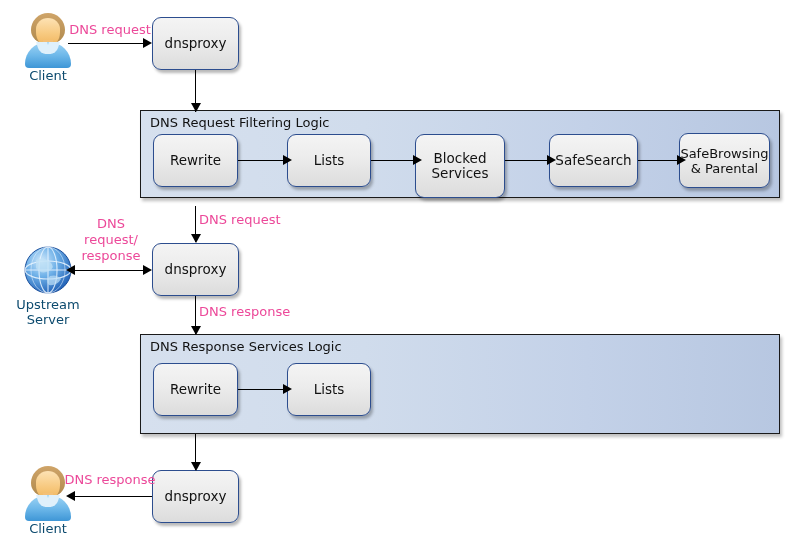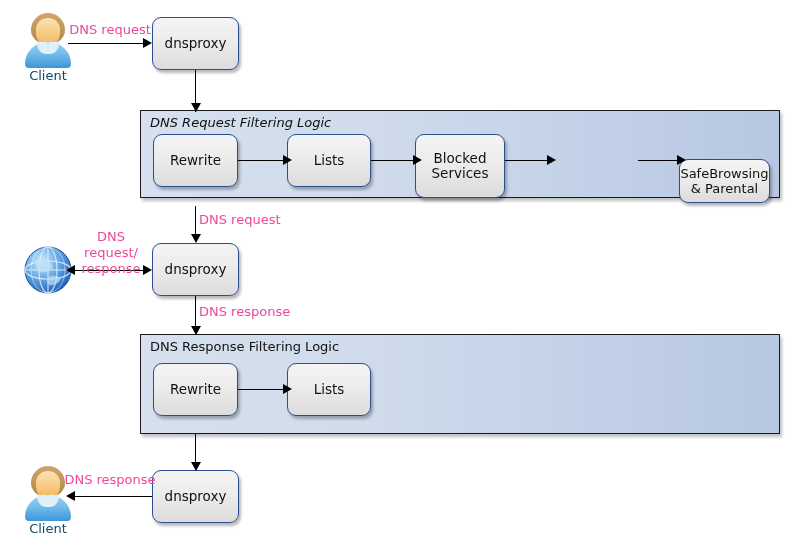--- a/index.html
+++ b/index.html
@@ -131,41 +131,42 @@
 
   <div class="line-h" style="left:68px;top:43px;width:76px;"></div>
   <div class="arrow right" style="left:143px;top:38px;"></div>
   <div class="elabel" style="left:62px;top:22px;width:96px;">DNS request</div>
 
   <div class="node" style="left:152px;top:17px;width:87px;height:53px;">dnsproxy</div>
 
   <div class="line-v" style="left:195px;top:70px;height:42px;"></div>
   <div class="arrow down" style="left:191px;top:103px;"></div>
 
-  <div class="group" style="left:140px;top:110px;width:640px;height:88px;font-style:italic;">
+  <div class="group" style="left:140px;top:110px;width:640px;height:88px;">
     <div class="group-title">DNS Request Filtering Logic</div>
   </div>
 
   <div class="node" style="left:153px;top:134px;width:85px;height:53px;">Rewrite</div>
   <div class="line-h" style="left:238px;top:160px;width:46px;"></div>
   <div class="arrow right" style="left:283px;top:155px;"></div>
 
   <div class="node" style="left:287px;top:134px;width:84px;height:53px;">Lists</div>
   <div class="line-h" style="left:371px;top:160px;width:44px;"></div>
   <div class="arrow right" style="left:413px;top:155px;"></div>
 
   <div class="node" style="left:415px;top:134px;width:90px;height:64px;">Blocked
 Services</div>
   <div class="line-h" style="left:505px;top:160px;width:44px;"></div>
   <div class="arrow right" style="left:547px;top:155px;"></div>
 
+  <div class="node" style="left:549px;top:134px;width:89px;height:53px;">SafeSearch</div>
   <div class="line-h" style="left:638px;top:160px;width:42px;"></div>
   <div class="arrow right" style="left:677px;top:155px;"></div>
 
-  <div class="node" style="left:679px;top:133px;width:91px;height:44px;font-size:13px;margin-top:26px;">SafeBrowsing
+  <div class="node" style="left:679px;top:133px;width:91px;height:55px;font-size:13px;">SafeBrowsing
 &amp; Parental</div>
 
   <div class="line-v" style="left:195px;top:206px;height:36px;"></div>
   <div class="arrow down" style="left:191px;top:234px;"></div>
   <div class="elabel" style="left:199px;top:212px;width:110px;text-align:left;">DNS request</div>
 
   <div class="globe" style="left:22px;top:244px;">
     <svg width="52" height="52" viewBox="0 0 52 52">
       <defs>
         <radialGradient id="gl" cx="36%" cy="30%" r="75%">
@@ -177,36 +178,38 @@
       <circle cx="26" cy="26" r="23" fill="url(#gl)" stroke="#1b4f9c" stroke-width="1"></circle>
       <ellipse cx="26" cy="26" rx="23" ry="9" fill="none" stroke="#e9f4ff" stroke-width="1.1" opacity="0.85"></ellipse>
       <ellipse cx="26" cy="26" rx="9" ry="23" fill="none" stroke="#e9f4ff" stroke-width="1.1" opacity="0.85"></ellipse>
       <ellipse cx="26" cy="26" rx="17" ry="23" fill="none" stroke="#e9f4ff" stroke-width="0.9" opacity="0.6"></ellipse>
       <line x1="3" y1="26" x2="49" y2="26" stroke="#e9f4ff" stroke-width="1.1" opacity="0.85"></line>
       <line x1="26" y1="3" x2="26" y2="49" stroke="#e9f4ff" stroke-width="1.1" opacity="0.85"></line>
       <path d="M14 16 q8 -4 14 2 q6 5 -1 9 q-8 4 -13 -3 z" fill="#bfe0f6" opacity="0.75"></path>
       <path d="M28 32 q7 -2 11 3 q-4 7 -12 6 q-4 -5 1 -9 z" fill="#bfe0f6" opacity="0.7"></path>
     </svg>
   </div>
+  <div class="icon-caption" style="left:4px;top:297px;width:88px;">Upstream
+Server</div>
 
   <div class="arrow left" style="left:66px;top:265px;"></div>
   <div class="line-h" style="left:74px;top:270px;width:70px;"></div>
   <div class="arrow right" style="left:143px;top:265px;"></div>
-  <div class="elabel" style="left:72px;top:216px;width:78px;margin-top:13px;">DNS
+  <div class="elabel" style="left:72px;top:216px;width:78px;">DNS
 request/
 response</div>
 
   <div class="node" style="left:152px;top:243px;width:87px;height:53px;">dnsproxy</div>
 
   <div class="line-v" style="left:195px;top:296px;height:38px;"></div>
   <div class="arrow down" style="left:191px;top:326px;"></div>
   <div class="elabel" style="left:199px;top:304px;width:120px;text-align:left;">DNS response</div>
 
   <div class="group" style="left:140px;top:334px;width:640px;height:100px;">
-    <div class="group-title">DNS Response Filtering Logic</div>
+    <div class="group-title">DNS Response Services Logic</div>
   </div>
 
   <div class="node" style="left:153px;top:363px;width:85px;height:53px;">Rewrite</div>
   <div class="line-h" style="left:238px;top:389px;width:46px;"></div>
   <div class="arrow right" style="left:283px;top:384px;"></div>
 
   <div class="node" style="left:287px;top:363px;width:84px;height:53px;">Lists</div>
 
   <div class="line-v" style="left:195px;top:434px;height:36px;"></div>
   <div class="arrow down" style="left:191px;top:462px;"></div>

